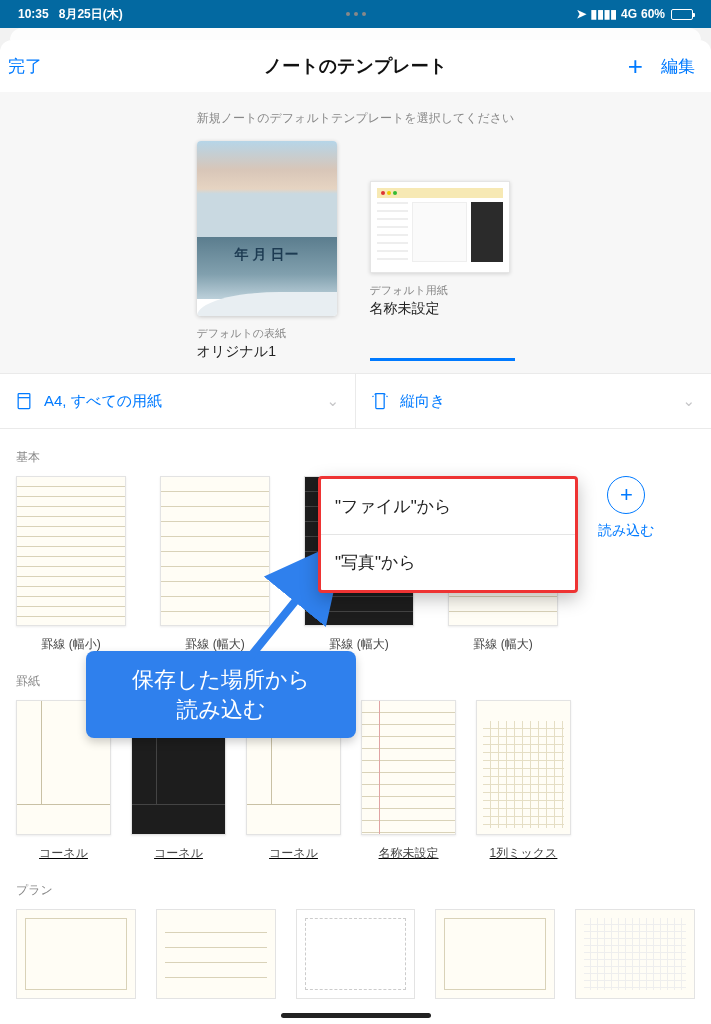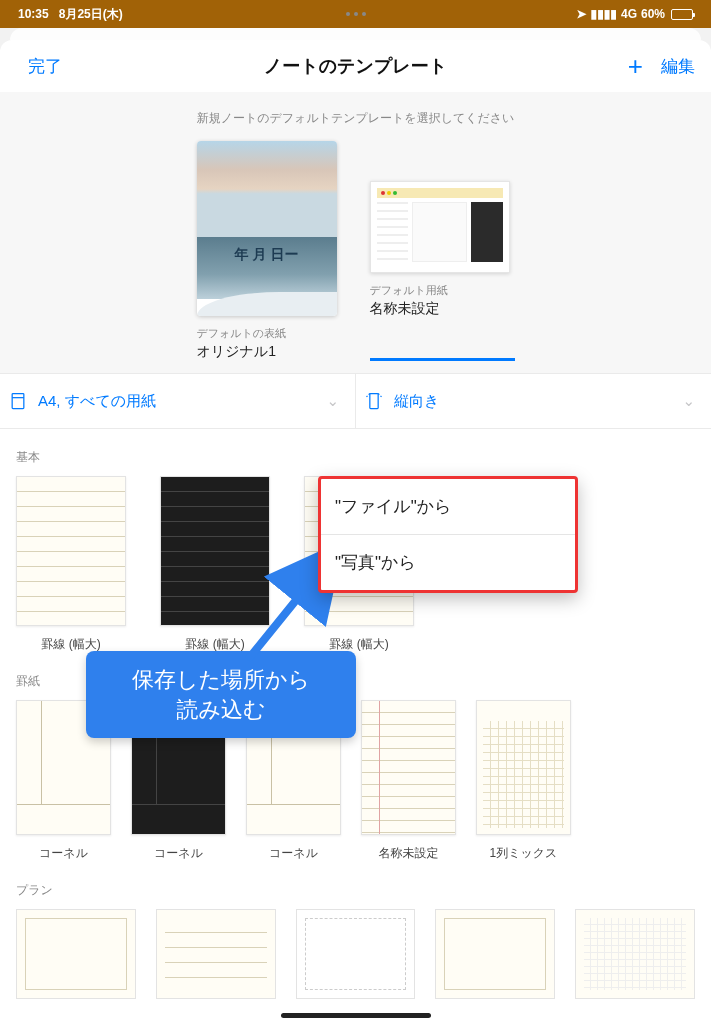--- a/index.html
+++ b/index.html
@@ -1,31 +1,31 @@
 <!DOCTYPE html>
 <html><head>
 <meta charset="utf-8">
 <style>
   * { margin: 0; padding: 0; box-sizing: border-box; font-family: -apple-system, "Hiragino Sans", sans-serif; }
   body { width: 711px; height: 1024px; background: #f2f2f2; overflow: hidden; position: relative; }
-  .status-bar { height: 28px; background: #a16207; color: #fff; display: flex; align-items: center; padding: 0 18px; font-size: 12px; font-weight: 600; justify-content: space-between; }
+  .status-bar { height: 28px; background: #0369a1; color: #fff; display: flex; align-items: center; padding: 0 18px; font-size: 12px; font-weight: 600; justify-content: space-between; }
   .status-left { display: flex; align-items: center; gap: 10px; }
   .status-center { position: absolute; left: 50%; transform: translateX(-50%); display: flex; gap: 4px; }
   .dot { width: 4px; height: 4px; border-radius: 50%; background: #888; }
   .status-right { display: flex; align-items: center; gap: 4px; }
   .battery { display: inline-block; width: 22px; height: 11px; border: 1px solid #fff; border-radius: 2px; position: relative; margin-left: 2px; }
   .battery::after { content:""; position:absolute; right:-3px; top:3px; width:2px; height:4px; background:#fff; border-radius:0 1px 1px 0; }
   .battery-level { height:100%; width:60%; background:#fff; }
 
   .sheet-top { height: 12px; background: #fff; margin: 0 10px; border-radius: 12px 12px 0 0; opacity: .8; }
   .sheet { background: #fff; border-radius: 12px 12px 0 0; overflow: hidden; height: calc(1024px - 40px); display:flex; flex-direction:column; }
 
   .nav { display: flex; align-items: center; justify-content: center; height: 52px; position: relative; border-bottom: 0; }
   .nav-title { font-size: 18px; font-weight: 700; color: #111; }
-  .nav-left { position: absolute; left: 28px; color: #007aff; font-size: 17px; }
+  .nav-left { position: absolute; left: 8px; color: #007aff; font-size: 17px; }
   .nav-right { position: absolute; right: 16px; display: flex; align-items: center; gap: 18px; color: #007aff; font-size: 17px; }
   .plus { font-size: 26px; font-weight: 300; line-height: 1; }
 
   .selector-area { background: #f7f7f7; padding: 18px 0 0; }
   .selector-hint { text-align: center; font-size: 12px; color: #888; margin-bottom: 14px; }
   .cover-row { display: flex; justify-content: center; gap: 28px; }
   .cover-col { width: 145px; }
   .cover-thumb { width: 140px; height: 175px; border-radius: 4px; background: #fff; box-shadow: 0 1px 4px rgba(0,0,0,.2); position: relative; overflow: hidden; }
   .sky { position:absolute; top:0; left:0; right:0; height:55%; background: linear-gradient(180deg,#b6d5e8 0%, #d8c6b8 30%, #e6d4c2 50%, #c9d9e1 55%); }
   .sea { position:absolute; top:55%; left:0; right:0; bottom:10%; background: linear-gradient(180deg,#5b7d8e,#81a0ae 60%, #bcd0da); }
@@ -37,29 +37,29 @@
   .paper-inner-body { display:flex; gap:4px; height: 60px;}
   .col-a{ width:25%; background:repeating-linear-gradient(180deg,#eee 0 2px,transparent 2px 8px);}
   .col-b{ flex:1; background:#fafafa; border:1px solid #eee;}
   .col-c{ width:25%; background:#2b2b2b;}
   .cover-caps { margin: 10px 0 0; }
   .cap-sub { font-size: 11px; color: #888; }
   .cap-main { font-size: 14px; color: #222; margin-top: 2px; }
   .underline { border-bottom: 3px solid #007aff; padding-bottom: 0; }
 
   .filter-row { display: flex; height: 56px; background: #fff; border-top: 1px solid #eaeaea; border-bottom: 1px solid #eaeaea; margin-top:12px;}
-  .filter-cell { flex: 1; display: flex; align-items: center; padding: 0 8px; color: #007aff; font-size: 15px; position: relative; }
+  .filter-cell { flex: 1; display: flex; align-items: center; padding: 0 14px; color: #007aff; font-size: 15px; position: relative; }
   .filter-cell + .filter-cell { border-left: 1px solid #eaeaea; }
   .filter-chevron { position: absolute; right: 16px; color: #c5c5c7; }
   .ic { width: 20px; height: 20px; margin-right: 10px; }
 
   .section-label { font-size: 12px; color: #888; padding: 20px 16px 10px; }
 
   .grid-row { display: flex; gap: 34px; padding: 0 16px; }
-  .grid-row.five { gap: 20px; }
+  .grid-row.five { gap: 20px; text-decoration: underline; }
   .item { display: flex; flex-direction: column; align-items: center; }
   .item-thumb { width: 110px; height: 150px; background: #fff; border: 1px solid #e3e3e3; box-shadow: 0 1px 2px rgba(0,0,0,.08); }
   .item-thumb.small { width: 95px; height: 135px; }
   .item-label { font-size: 12px; color: #444; margin-top: 10px; text-align:center;}
   .lined-narrow { background: repeating-linear-gradient(180deg, #fffdf5 0 9px, #d9d2b8 9px 10px); }
   .lined-wide { background: repeating-linear-gradient(180deg, #fffdf5 0 14px, #d9d2b8 14px 15px); }
   .lined-wide-dark { background:#1d1d1d; background-image: repeating-linear-gradient(180deg, transparent 0 14px, #444 14px 15px); }
   .cornell { background:#fffdf5; position:relative; }
   .cornell::before{content:"";position:absolute;left:26%;top:0;bottom:22%;width:1px;background:#c9c1a5;}
   .cornell::after{content:"";position:absolute;left:0;right:0;bottom:22%;height:1px;background:#c9c1a5;}
@@ -176,20 +176,24 @@
           </svg>
         <span>縦向き</span>
         <span class="filter-chevron">⌄</span>
       </div>
     </div>
   </div>
 
   <div class="section-label">基本</div>
   <div class="grid-row">
     <div class="item">
+      <div class="item-thumb lined-narrow"></div>
+      <div class="item-label">罫線 (幅小)</div>
+    </div>
+    <div class="item">
       <div class="item-thumb lined-wide"></div>
       <div class="item-label">罫線 (幅大)</div>
     </div>
     <div class="item">
       <div class="item-thumb lined-wide-dark"></div>
       <div class="item-label">罫線 (幅大)</div>
     </div>
     <div class="item">
       <div class="item-thumb lined-wide"></div>
       <div class="item-label">罫線 (幅大)</div>

